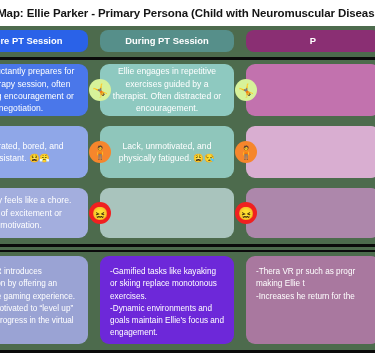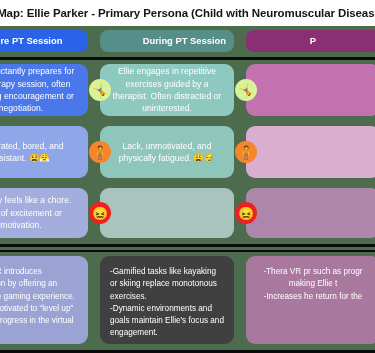--- a/index.html
+++ b/index.html
@@ -92,21 +92,21 @@
 
   
   .row-header { top: 0; height: 30px; }
   .row-header .cell {
     font-size: 9.4px;
     font-weight: bold;
     border-radius: 8px;
     padding: 4px 8px;
   }
   .hdr-1 { background: #2a62e8; }
-  .hdr-2 { background: #568f8a; justify-content: flex-end; }
+  .hdr-2 { background: #568f8a; }
   .hdr-3 { background: #8a2f73; }
 
   
   .row-actions { top: 34px; height: 60px; }
   .act-1 { background: #4a77ea; }
   .act-2 { background: #8ec9c0; }
   .act-3 { background: #c272ae; }
 
   
   .row-emotions { top: 96px; height: 60px; }
@@ -116,21 +116,21 @@
 
   
   .row-pain { top: 158px; height: 58px; }
   .pain-1 { background: #a3aede; }
   .pain-2 { background: #a9c4bd; }
   .pain-3 { background: #ad87ab; }
 
   
   .row-opps { top: 226px; height: 96px; }
   .opp-1 { background: #9aa3d4; }
-  .opp-2 { background: #404040; }
+  .opp-2 { background: #6d28d9; }
   .opp-3 { background: #a9789f; }
   .row-opps .cell {
     align-items: flex-start;
     text-align: left;
     font-size: 8.2px;
     line-height: 1.5;
     padding: 10px 10px;
   }
   .row-opps .cell .body { width: 100%; }
 
@@ -181,21 +181,21 @@
 
   <div class="rule" style="top:31px"></div>
 
   <div class="row row-actions">
     <div class="cols">
       <div class="cell act-1">
         <span class="body">Ellie reluctantly prepares for her therapy session, often requiring encouragement or negotiation.</span>
       </div>
       <div class="cell act-2">
         <span class="marker green">🤸</span>
-        <span class="body">Ellie engages in repetitive exercises guided by a therapist. Often distracted or uninterested.</span>
+        <span class="body">Ellie engages in repetitive exercises guided by a therapist. Often distracted or encouragement.</span>
       </div>
       <div class="cell act-3">
         <span class="marker green">🤸</span>
       </div>
     </div>
   </div>
 
   <div class="row row-emotions">
     <div class="cols">
       <div class="cell emo-1">
@@ -232,21 +232,21 @@
     <div class="cols">
       <div class="cell opp-1">
         <span class="body" style="white-space: pre-line;">-Thera VR introduces anticipation by offering an immersive gaming experience.
 -Ellie is motivated to “level up” and see progress in the virtual world.</span>
       </div>
       <div class="cell opp-2">
         <span class="body" style="white-space: pre-line;">-Gamified tasks like kayaking or skiing replace monotonous exercises.
 -Dynamic environments and goals maintain Ellie's focus and engagement.</span>
       </div>
       <div class="cell opp-3">
-        <span class="body" style="white-space: pre-line; text-align: center;">-Thera VR pr such as progr making Ellie t
+        <span class="body" style="white-space: pre-line;">-Thera VR pr such as progr making Ellie t
 -Increases he return for the</span>
       </div>
     </div>
   </div>
 
   <div class="rule" style="top:324px"></div>
 
 </div>
 
 </body></html>

